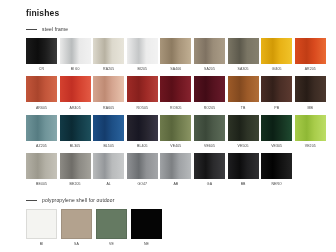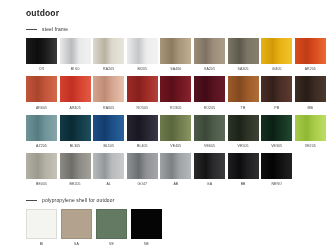--- a/index.html
+++ b/index.html
@@ -83,21 +83,21 @@
     flex-direction: column;
     align-items: center;
   }
   .poly-cell .chip { height: 30px; border: 0.4px solid rgba(0,0,0,0.10); }
 </style>
 </head>
 <body>
 
 <div class="page">
 
-  <div class="page-title">outdoor</div>
+  <div class="page-title">finishes</div>
 
   <div class="section">
     <div class="section-head">
       <span class="rule"></span>
       <span class="section-label">steel frame</span>
     </div>
     <div id="steel-grid">
         <div class="swatch-row">
           <div class="swatch-cell">
             <span class="chip" style="background: linear-gradient(90deg, rgb(27, 27, 27) 0%, rgb(13, 13, 13) 38%, rgb(27, 27, 27) 62%, rgb(58, 58, 58) 100%);"></span>

